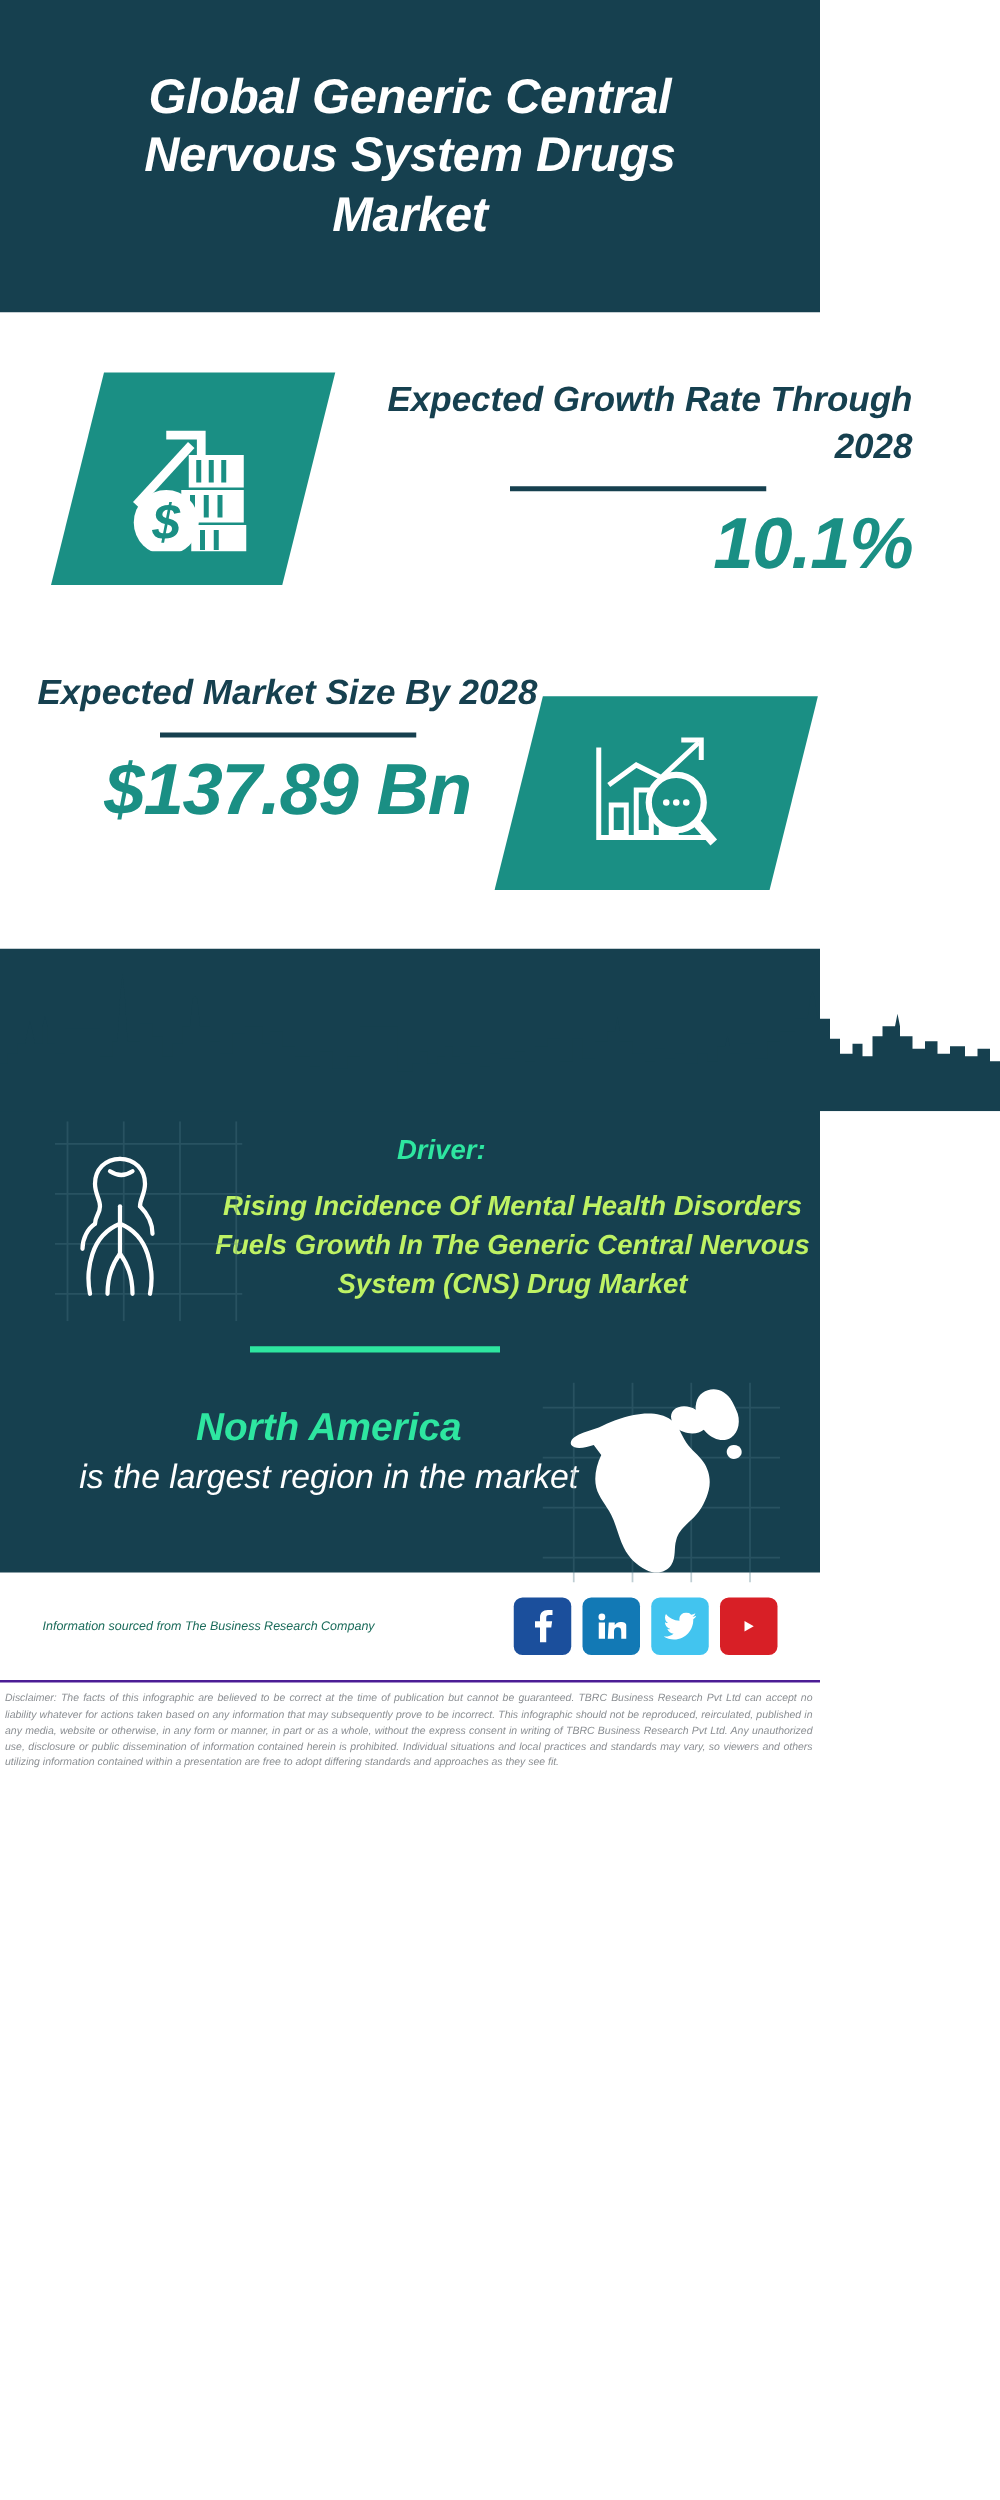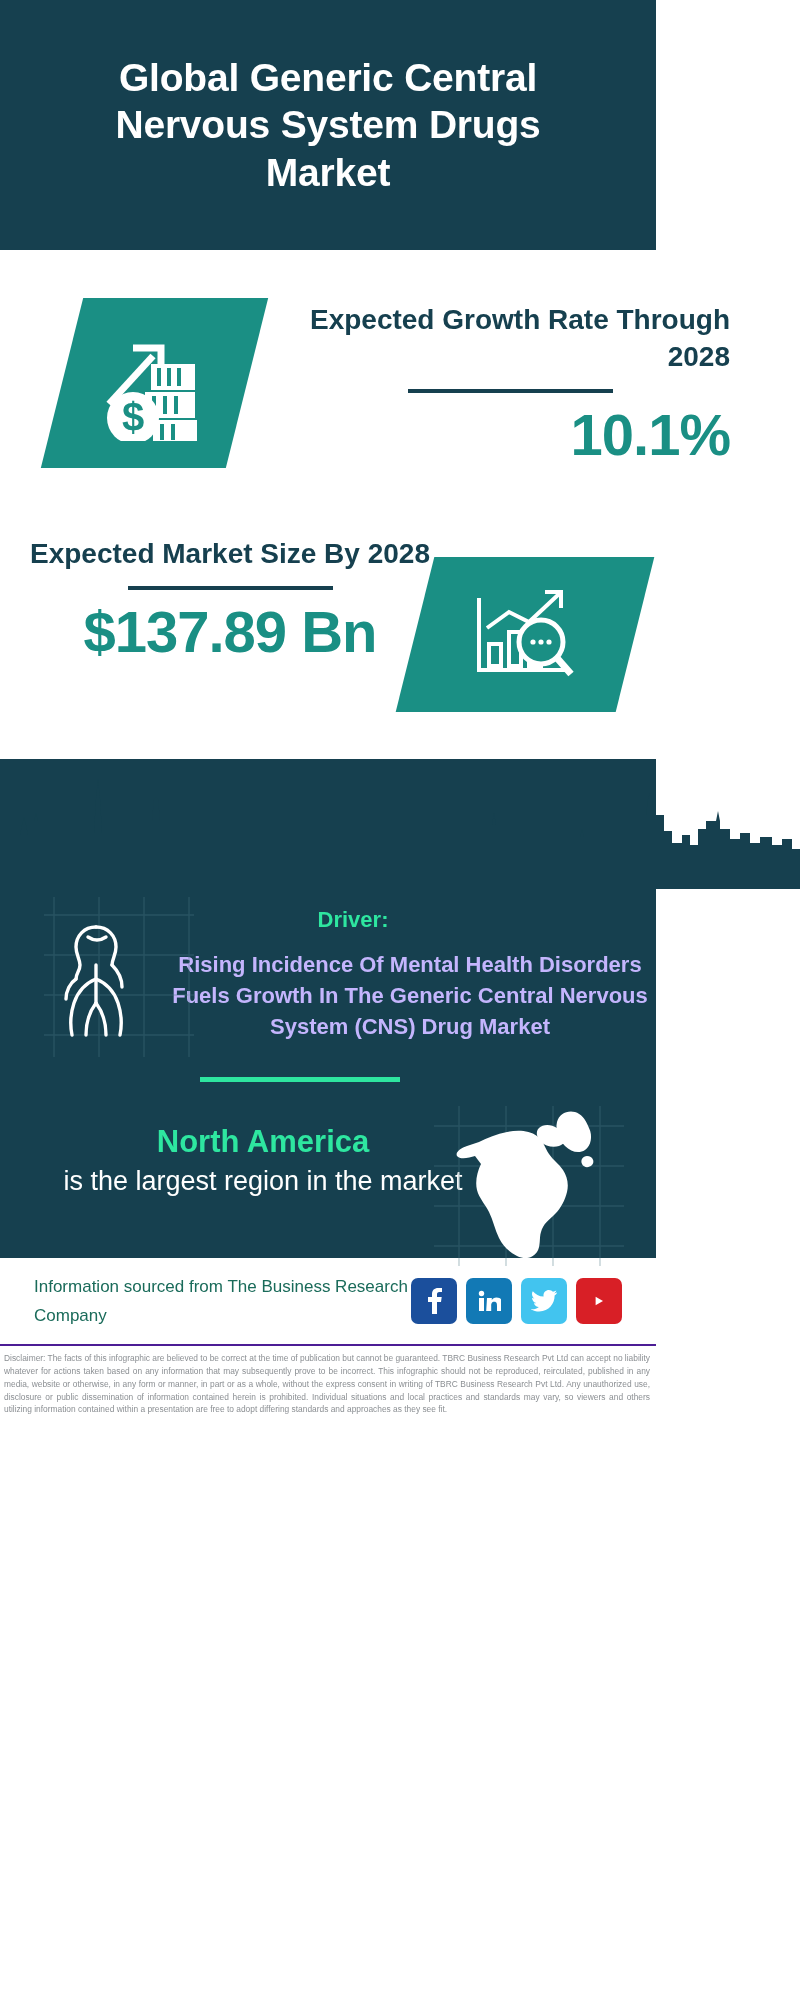--- a/index.html
+++ b/index.html
@@ -3,21 +3,21 @@
 <meta charset="utf-8">
 <style>
   * { margin:0; padding:0; box-sizing:border-box; }
   html,body { width:800px; height:2000px; }
   body {
     font-family:"Liberation Sans", sans-serif;
     background:#ffffff;
     position:relative;
     overflow:hidden;
   }
-  .page { width:656px; height:2000px; position:relative; background:#ffffff; }
+  .page { width:656px; height:2000px; position:relative; background:#ffffff;font-style:italic; }
 
   
   .header {
     height:250px; background:#16404f;
     display:flex; align-items:center; justify-content:center;
     padding:0 70px;
   }
   .header h1 {
     color:#ffffff; font-size:39px; font-weight:bold;
     line-height:1.22; text-align:center; letter-spacing:-.2px;
@@ -66,21 +66,21 @@
   .skyline { display:block; width:800px; height:130px; margin-top:-1px; }
 
   .grid-deco { position:absolute; opacity:.35; }
 
   .driver-wrap { position:relative; padding:18px 0 0; }
   .driver-title {
     color:#2ee6a0; font-size:22px; font-weight:bold;
     text-align:center; margin-left:50px;
   }
   .driver-text {
-    color:#c4b5fd; font-size:22px; font-weight:bold;
+    color:#bef264; font-size:22px; font-weight:bold;
     line-height:1.42; text-align:center;
     margin:16px auto 0; width:500px; margin-left:160px;
   }
   .rule-green {
     width:200px; height:5px; background:#2ee6a0;
     margin:34px auto 0; margin-left:200px;
   }
 
   .region-wrap { position:relative; padding:42px 0 48px; }
   .region-name {
@@ -91,21 +91,21 @@
     color:#ffffff; font-size:27px; line-height:1.28; text-align:center;
     margin-top:4px; margin-left:-130px;
   }
 
   
   .footer {
     height:88px; background:#ffffff;
     display:flex; align-items:center; padding:0 34px;
     border-top:2px solid #16404f;
   }
-  .src-text { color:#1a6b5a; font-size:17px; line-height:1.75; flex:1; }
+  .src-text { color:#1a6b5a; font-size:10px; line-height:1.75; flex:1; }
   .socials { display:flex; gap:9px; align-items:center; }
   .s-icon {
     width:46px; height:46px; border-radius:7px;
     display:flex; align-items:center; justify-content:center;
     color:#fff;
   }
   .s-fb { background:#1b4f9c; }
   .s-li { background:#1279b5; }
   .s-tw { background:#42c4ef; }
   .s-yt { background:#d81f26; }

